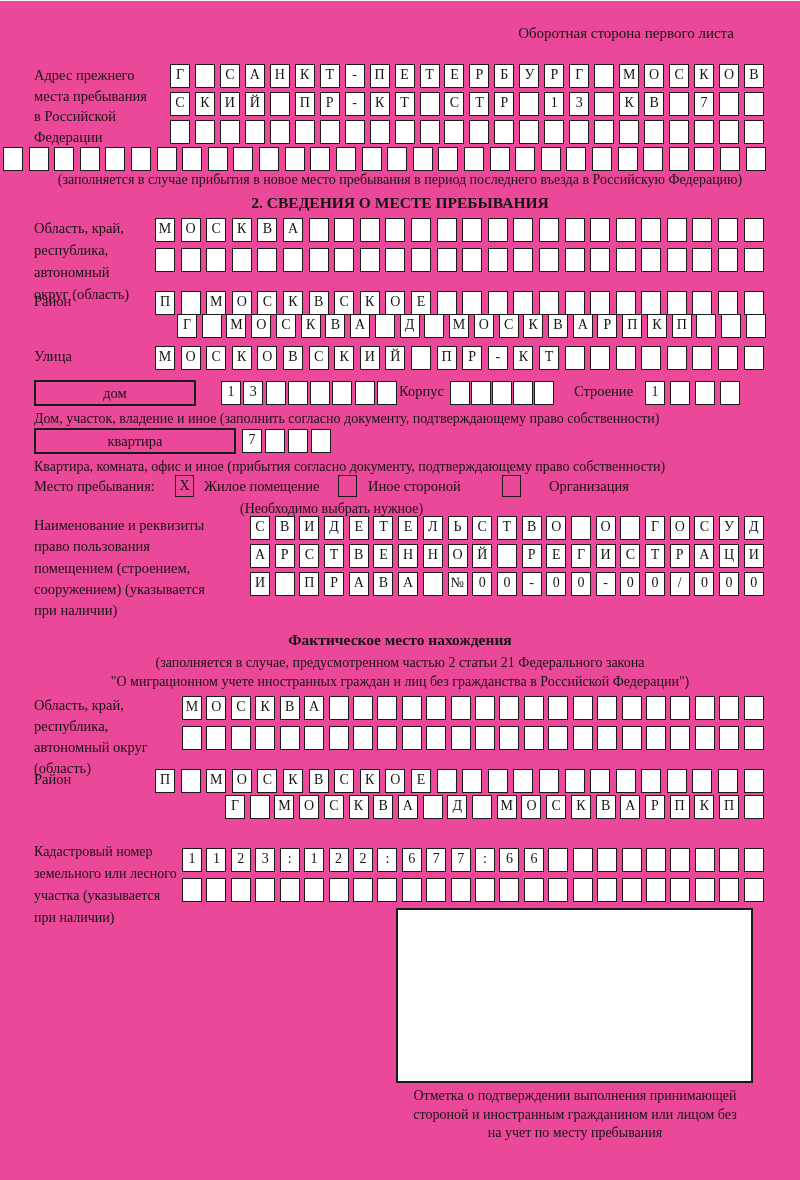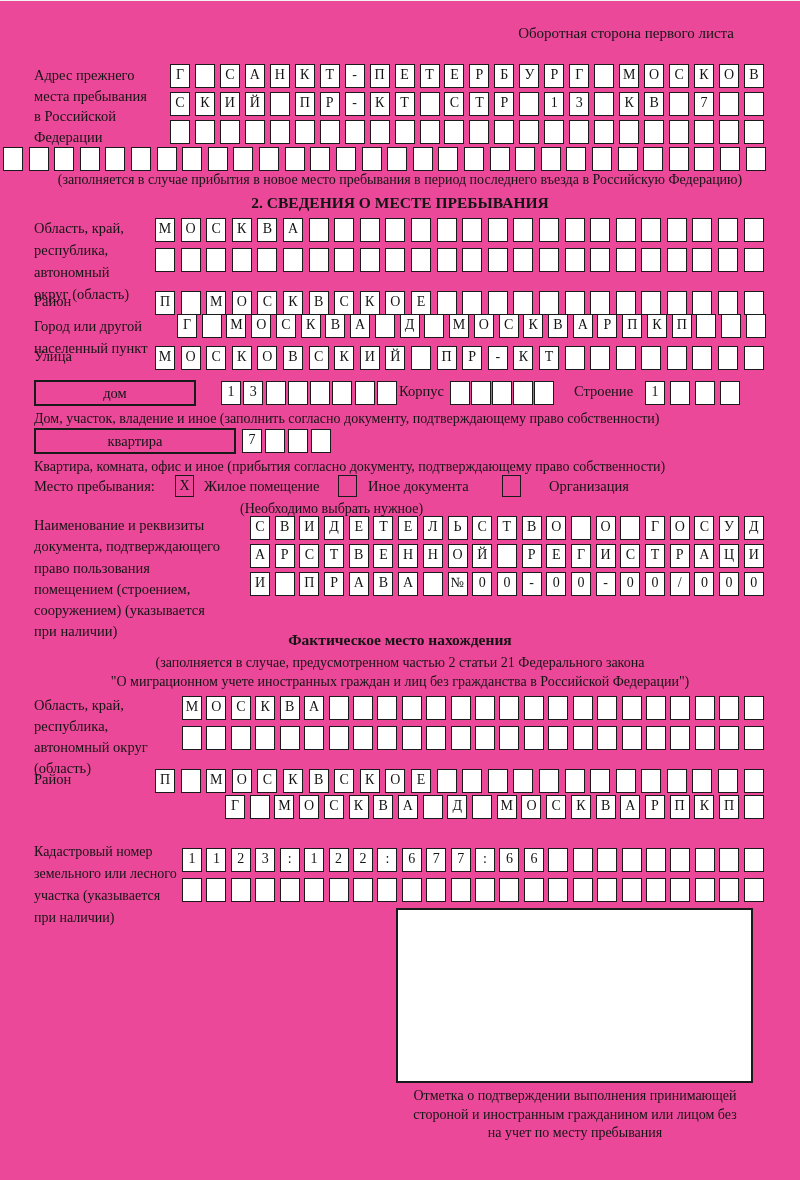--- a/index.html
+++ b/index.html
@@ -240,24 +240,20 @@
       <span class="cell"></span>
       <span class="cell"></span>
       <span class="cell"></span>
       <span class="cell"></span>
       <span class="cell"></span>
       <span class="cell"></span>
       <span class="cell"></span>
       <span class="cell"></span>
     </div>
 
-  <div class="lbl" style="left:34px; top:314px; line-height:22px;">
-    <div>Город или другой</div>
-    <div>населенный пункт</div>
-  </div>
   <div class="row" style="left:177px; top:313px; width:589px;">
       <span class="cell">Г</span>
       <span class="cell"></span>
       <span class="cell">М</span>
       <span class="cell">О</span>
       <span class="cell">С</span>
       <span class="cell">К</span>
       <span class="cell">В</span>
       <span class="cell">А</span>
       <span class="cell"></span>
@@ -344,28 +340,27 @@
       <span class="cell"></span>
       <span class="cell"></span>
       <span class="cell"></span>
     </div>
   <div class="note" style="left:34px; top:458px;">Квартира, комната, офис и иное (прибытия согласно документу, подтверждающему право собственности)</div>
 
   <div class="lbl" style="left:34px; top:477px;">Место пребывания:</div>
   <div class="cb" style="left:175px; top:474px;">X</div>
   <div class="lbl" style="left:204px; top:477px;">Жилое помещение</div>
   <div class="cb" style="left:338px; top:474px;"></div>
-  <div class="lbl" style="left:368px; top:477px;">Иное документа</div>
+  <div class="lbl" style="left:368px; top:477px;">Иное стороной</div>
   <div class="cb" style="left:502px; top:474px;"></div>
   <div class="lbl" style="left:549px; top:477px;">Организация</div>
   <div class="note" style="left:240px; top:500px;">(Необходимо выбрать нужное)</div>
 
   <div class="lbl" style="left:34px; top:514px; line-height:21.3px;">
     <div>Наименование и реквизиты</div>
-    <div>документа, подтверждающего</div>
     <div>право пользования</div>
     <div>помещением (строением,</div>
     <div>сооружением) (указывается</div>
     <div>при наличии)</div>
   </div>
   <div class="row" style="left:250px; top:515px; width:514px;">
       <span class="cell">С</span>
       <span class="cell">В</span>
       <span class="cell">И</span>
       <span class="cell">Д</span>

